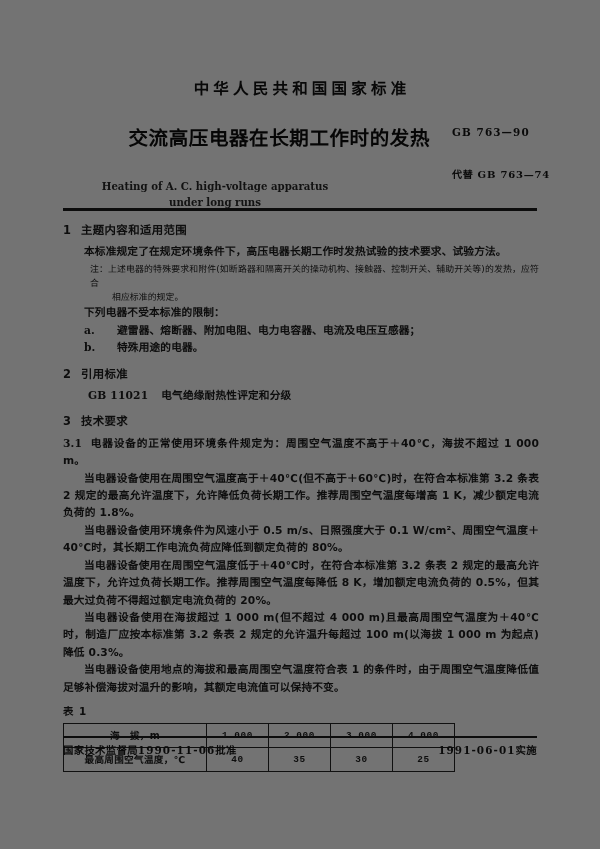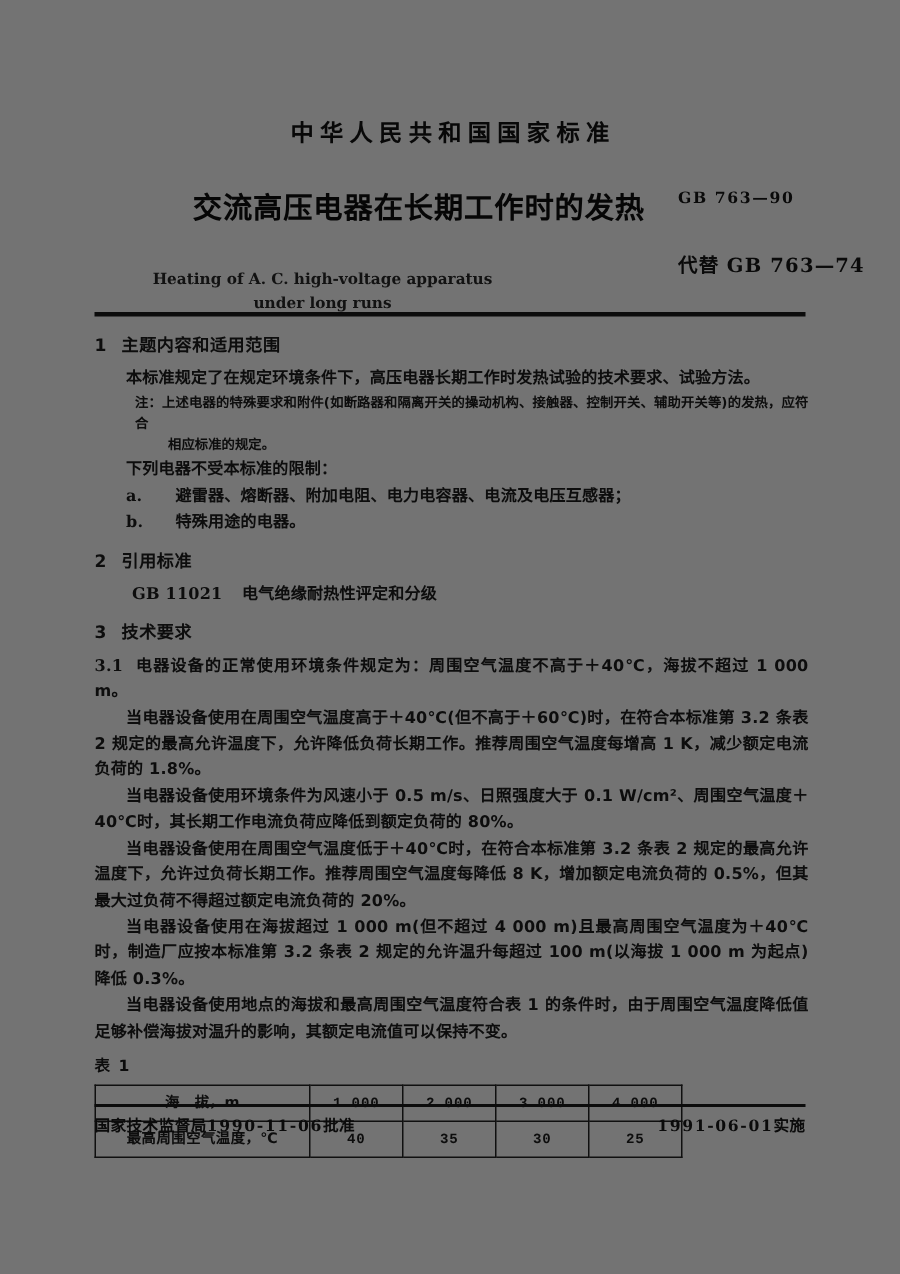--- a/index.html
+++ b/index.html
@@ -88,21 +88,21 @@
     font-size: 10.4px;
     letter-spacing: 1.1px;
     white-space: nowrap;
     color: #0a0a0a;
   }
 
   .std-replace {
     position: absolute;
     left: 452px;
     top: 44px;
-    font-size: 13px;
+    font-size: 10px;
     letter-spacing: 0.8px;
     white-space: nowrap;
     color: #0a0a0a;
   }
 
   .std-replace .cn {
     font-weight: bold;
     font-family: "DejaVu Sans", "Liberation Sans", sans-serif;
   }
 
@@ -164,21 +164,21 @@
     margin: 0;
     font-weight: bold;
     letter-spacing: 0.15px;
   }
 
   .note {
     margin: 1px 0 0 0;
     padding-left: 27px;
     font-size: 8.9px;
     line-height: 14.2px;
-    font-weight: bold;
+    font-weight: normal;
     text-indent: 0;
     letter-spacing: 0.05px;
   }
 
   .note .cont {
     display: block;
     padding-left: 22px;
   }
 
   .item {

